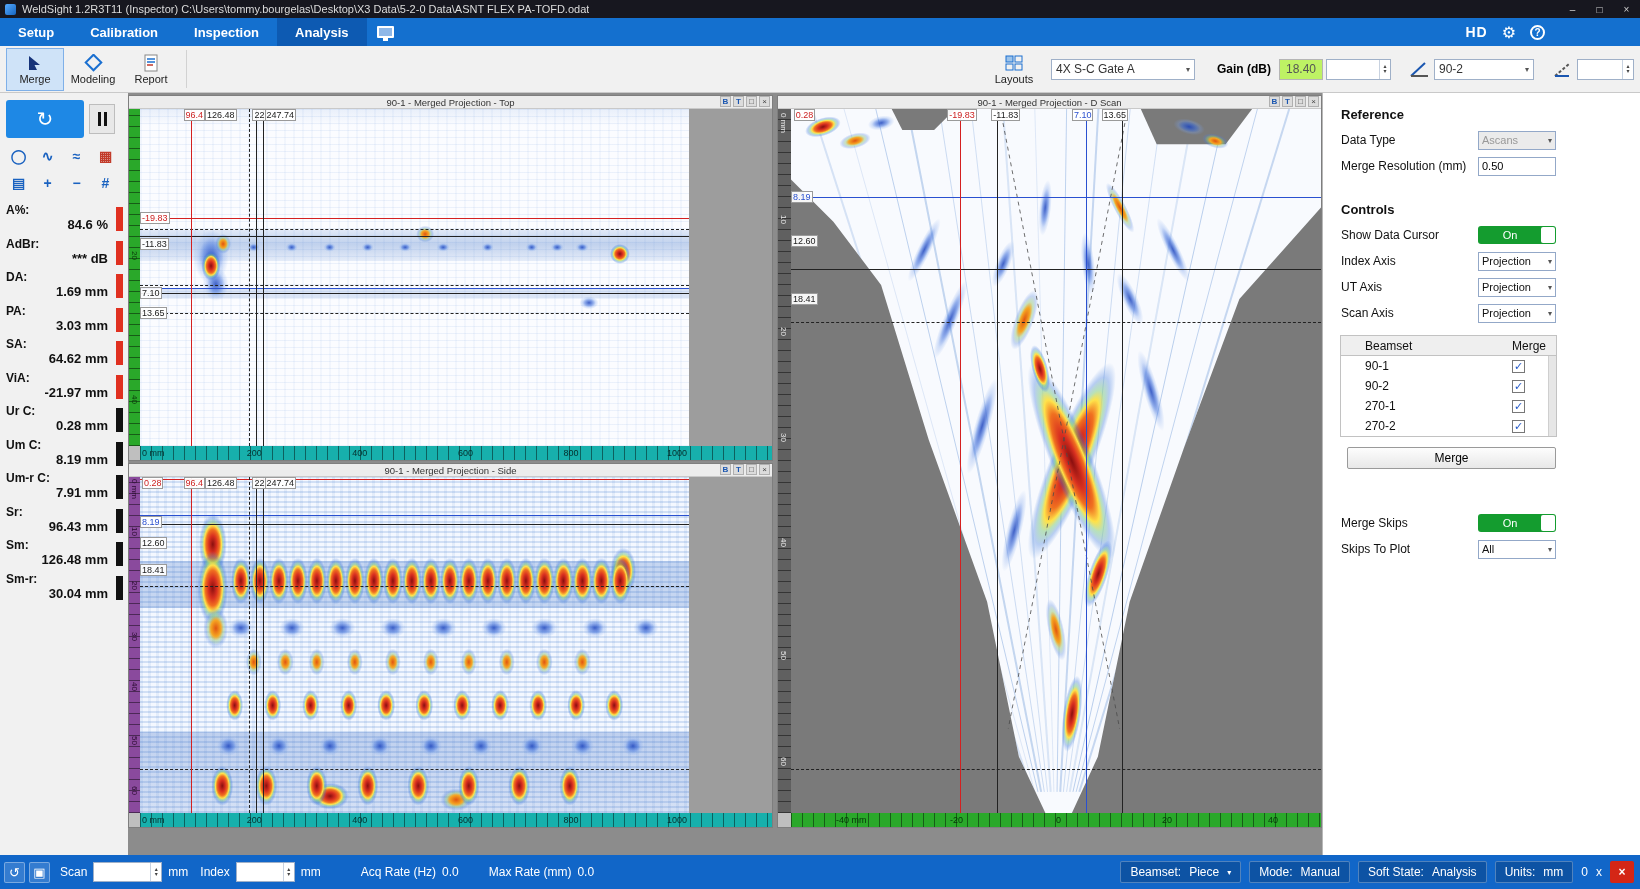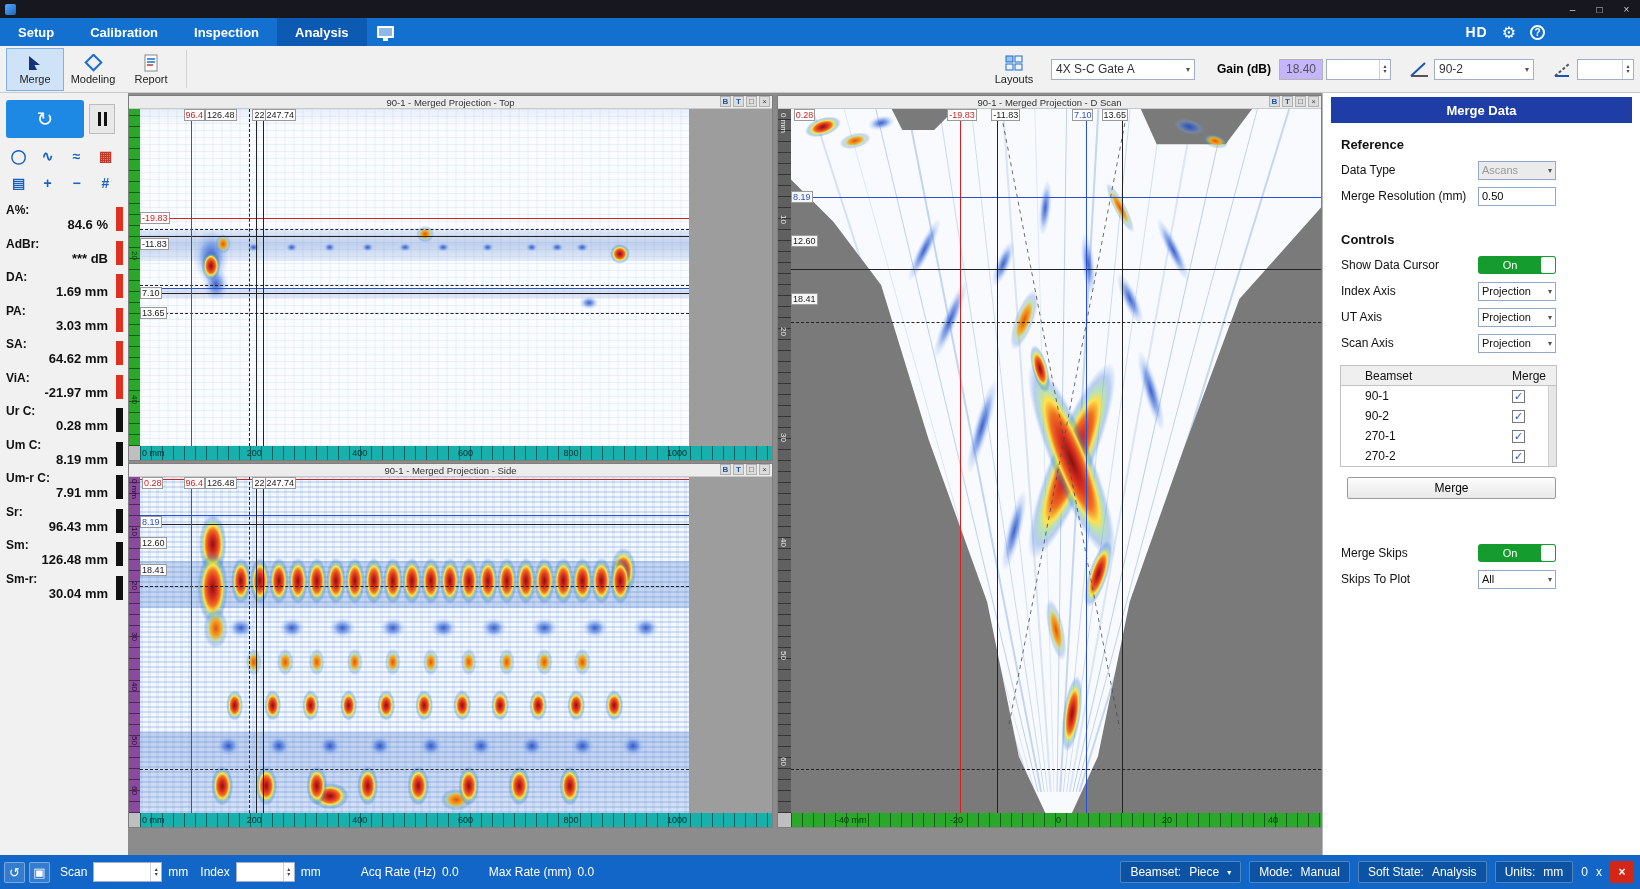--- a/index.html
+++ b/index.html
@@ -34,21 +34,21 @@
   .tool-big { width:58px; height:43px; display:flex; flex-direction:column; align-items:center; justify-content:center;
     gap:1px; font-size:11px; color:#222; border:1px solid transparent; }
   .tool-big.selected { background:var(--c-selection,#cfe3f8); border-color:#7fb0e8; }
   .tool-big svg { display:block; }
   .tb-sep { width:1px; height:38px; background:#d2d2d2; margin:0 6px; }
   .layouts-btn { margin-left:auto; }
   .combo { height:21px; background:#fff; border:1px solid #9fb0c8; display:flex; align-items:center;
     justify-content:space-between; padding:0 4px; font-size:12px; color:#333; }
   .caret { font-size:8px; color:#555; }
   .gain-label { font-weight:bold; font-size:12px; margin:0 8px 0 22px; }
-  .gain-ref { background:#c4b5fd; border:1px solid #b5b5b5; color:#555; font-size:12px; height:21px;
+  .gain-ref { background:#bef264; border:1px solid #b5b5b5; color:#555; font-size:12px; height:21px;
     display:inline-flex; align-items:center; padding:0 6px; margin-right:3px; }
   .num-box { display:inline-flex; align-items:stretch; background:#fff; border:1px solid #9fb0c8; height:21px; }
   .num-box input { border:none; outline:none; font-family:inherit; font-size:16px; padding:0 3px;margin-top:43px; }
   .spin { display:flex; flex-direction:column; justify-content:center; border-left:1px solid #c8d2e0; width:11px; }
   .spin i { font-style:normal; font-size:6px; line-height:5px; color:#444; text-align:center; }
   .beam-ico { margin:0 5px 0 18px; }
 
   
   .sidebar { position:absolute; top:93px; left:0; width:128px; bottom:34px; background:#f1f1f1; }
   .sb-row1 { display:flex; align-items:center; gap:5px; padding:7px 4px 4px 6px; }
@@ -174,20 +174,21 @@
   .sb-box .caret { color:#fff; }
   .sb-small { font-size:12px; }
   .sb-alert { width:24px; height:22px; background:#d42616; color:#fff; font-weight:bold; display:inline-flex;
     align-items:center; justify-content:center; border-radius:2px; margin-right:2px; }
 </style>
 </head>
 <body>
 
 <header class="titlebar">
   <span class="app-icon"></span>
+  <span class="tb-title">WeldSight 1.2R3T11 (Inspector) C:\Users\tommy.bourgelas\Desktop\X3 Data\5-2-0 Data\ASNT FLEX PA-TOFD.odat</span>
   <span class="win-controls">
       <span class="win-btn">–</span>
       <span class="win-btn">□</span>
       <span class="win-btn">×</span>
     </span>
 </header>
 
 <nav class="menubar">
   <div class="menu-tabs">
       <div class="menu-tab">Setup</div>
@@ -653,21 +654,20 @@
   <div class="ruler-bottom rb-green">
       <span class="rb-label" style="left: 8.5%;">-40 mm</span>
       <span class="rb-label" style="left: 30%;">-20</span>
       <span class="rb-label" style="left: 50%;">0</span>
       <span class="rb-label" style="left: 70%;">20</span>
       <span class="rb-label" style="left: 90%;">40</span>
     </div>
 </div>
 
 <aside class="merge-panel">
-  <div class="mp-header">Merge Data</div>
   <div class="mp-section">Reference</div>
   <div class="mp-row">
     <span class="mp-label">Data Type</span>
     <span class="mp-select disabled">
       <span>Ascans</span>
       <span class="caret">▾</span>
     </span>
   </div>
   <div class="mp-row">
     <span class="mp-label">Merge Resolution (mm)</span>

